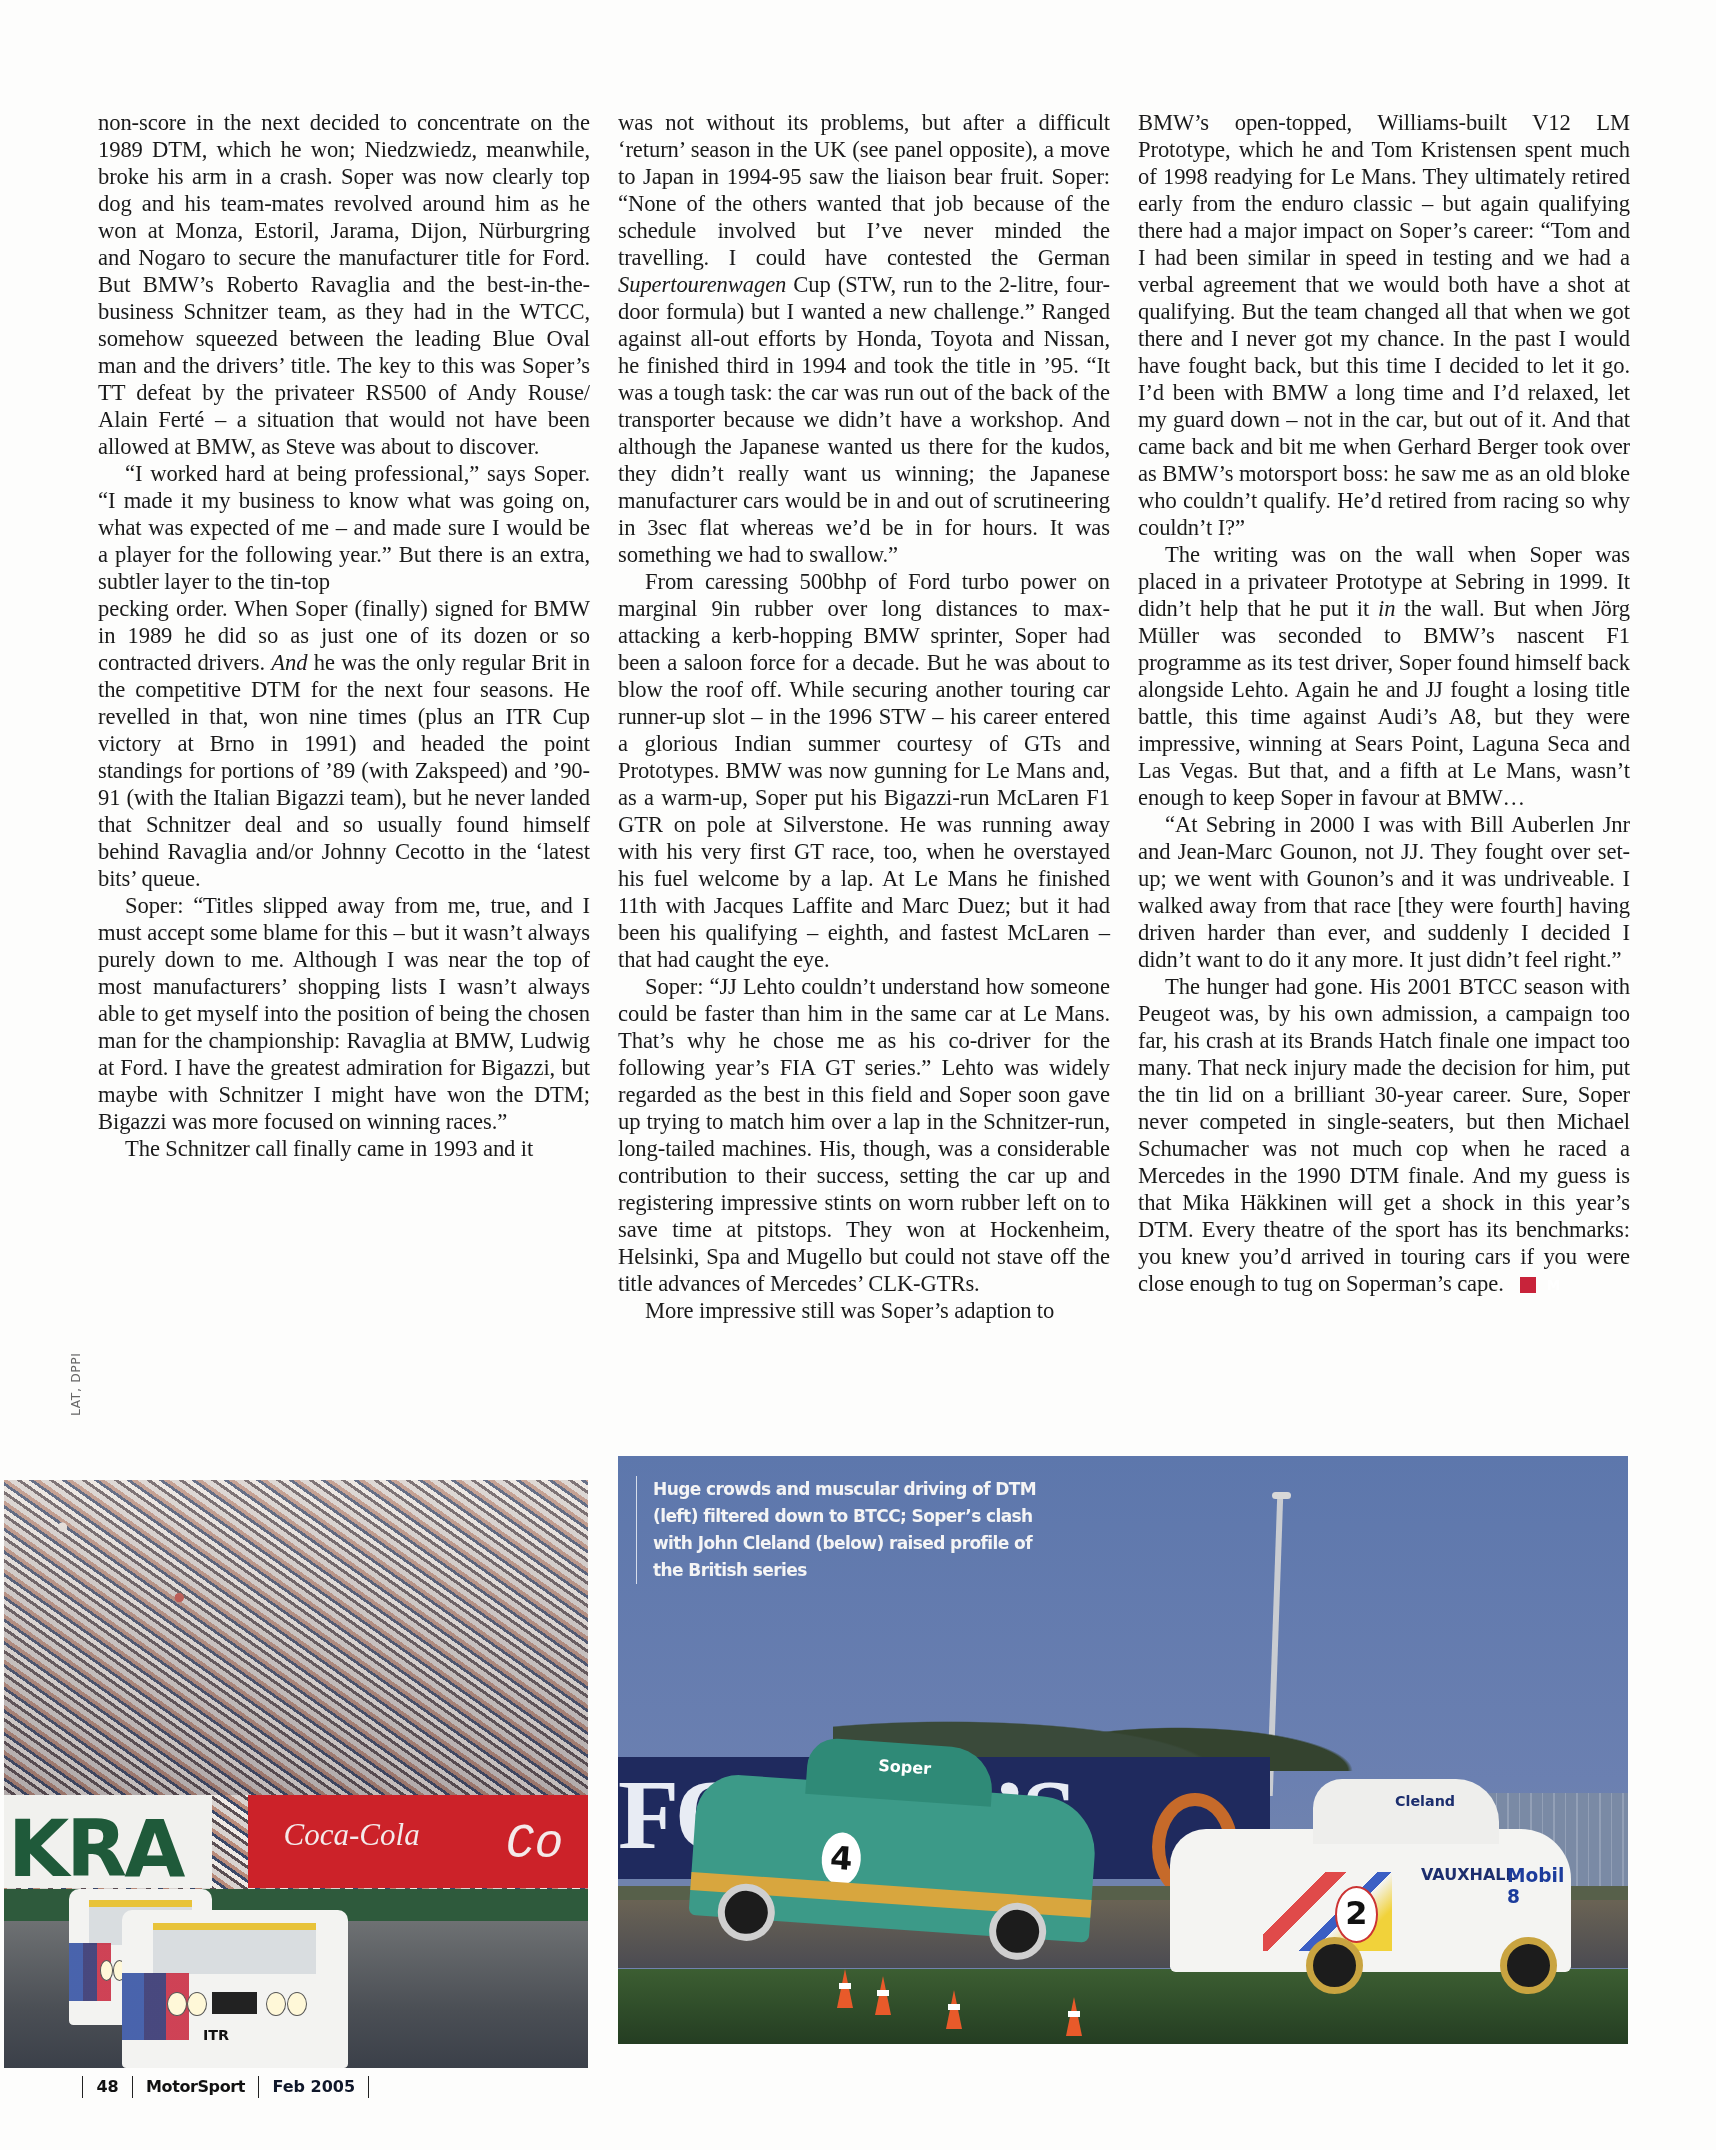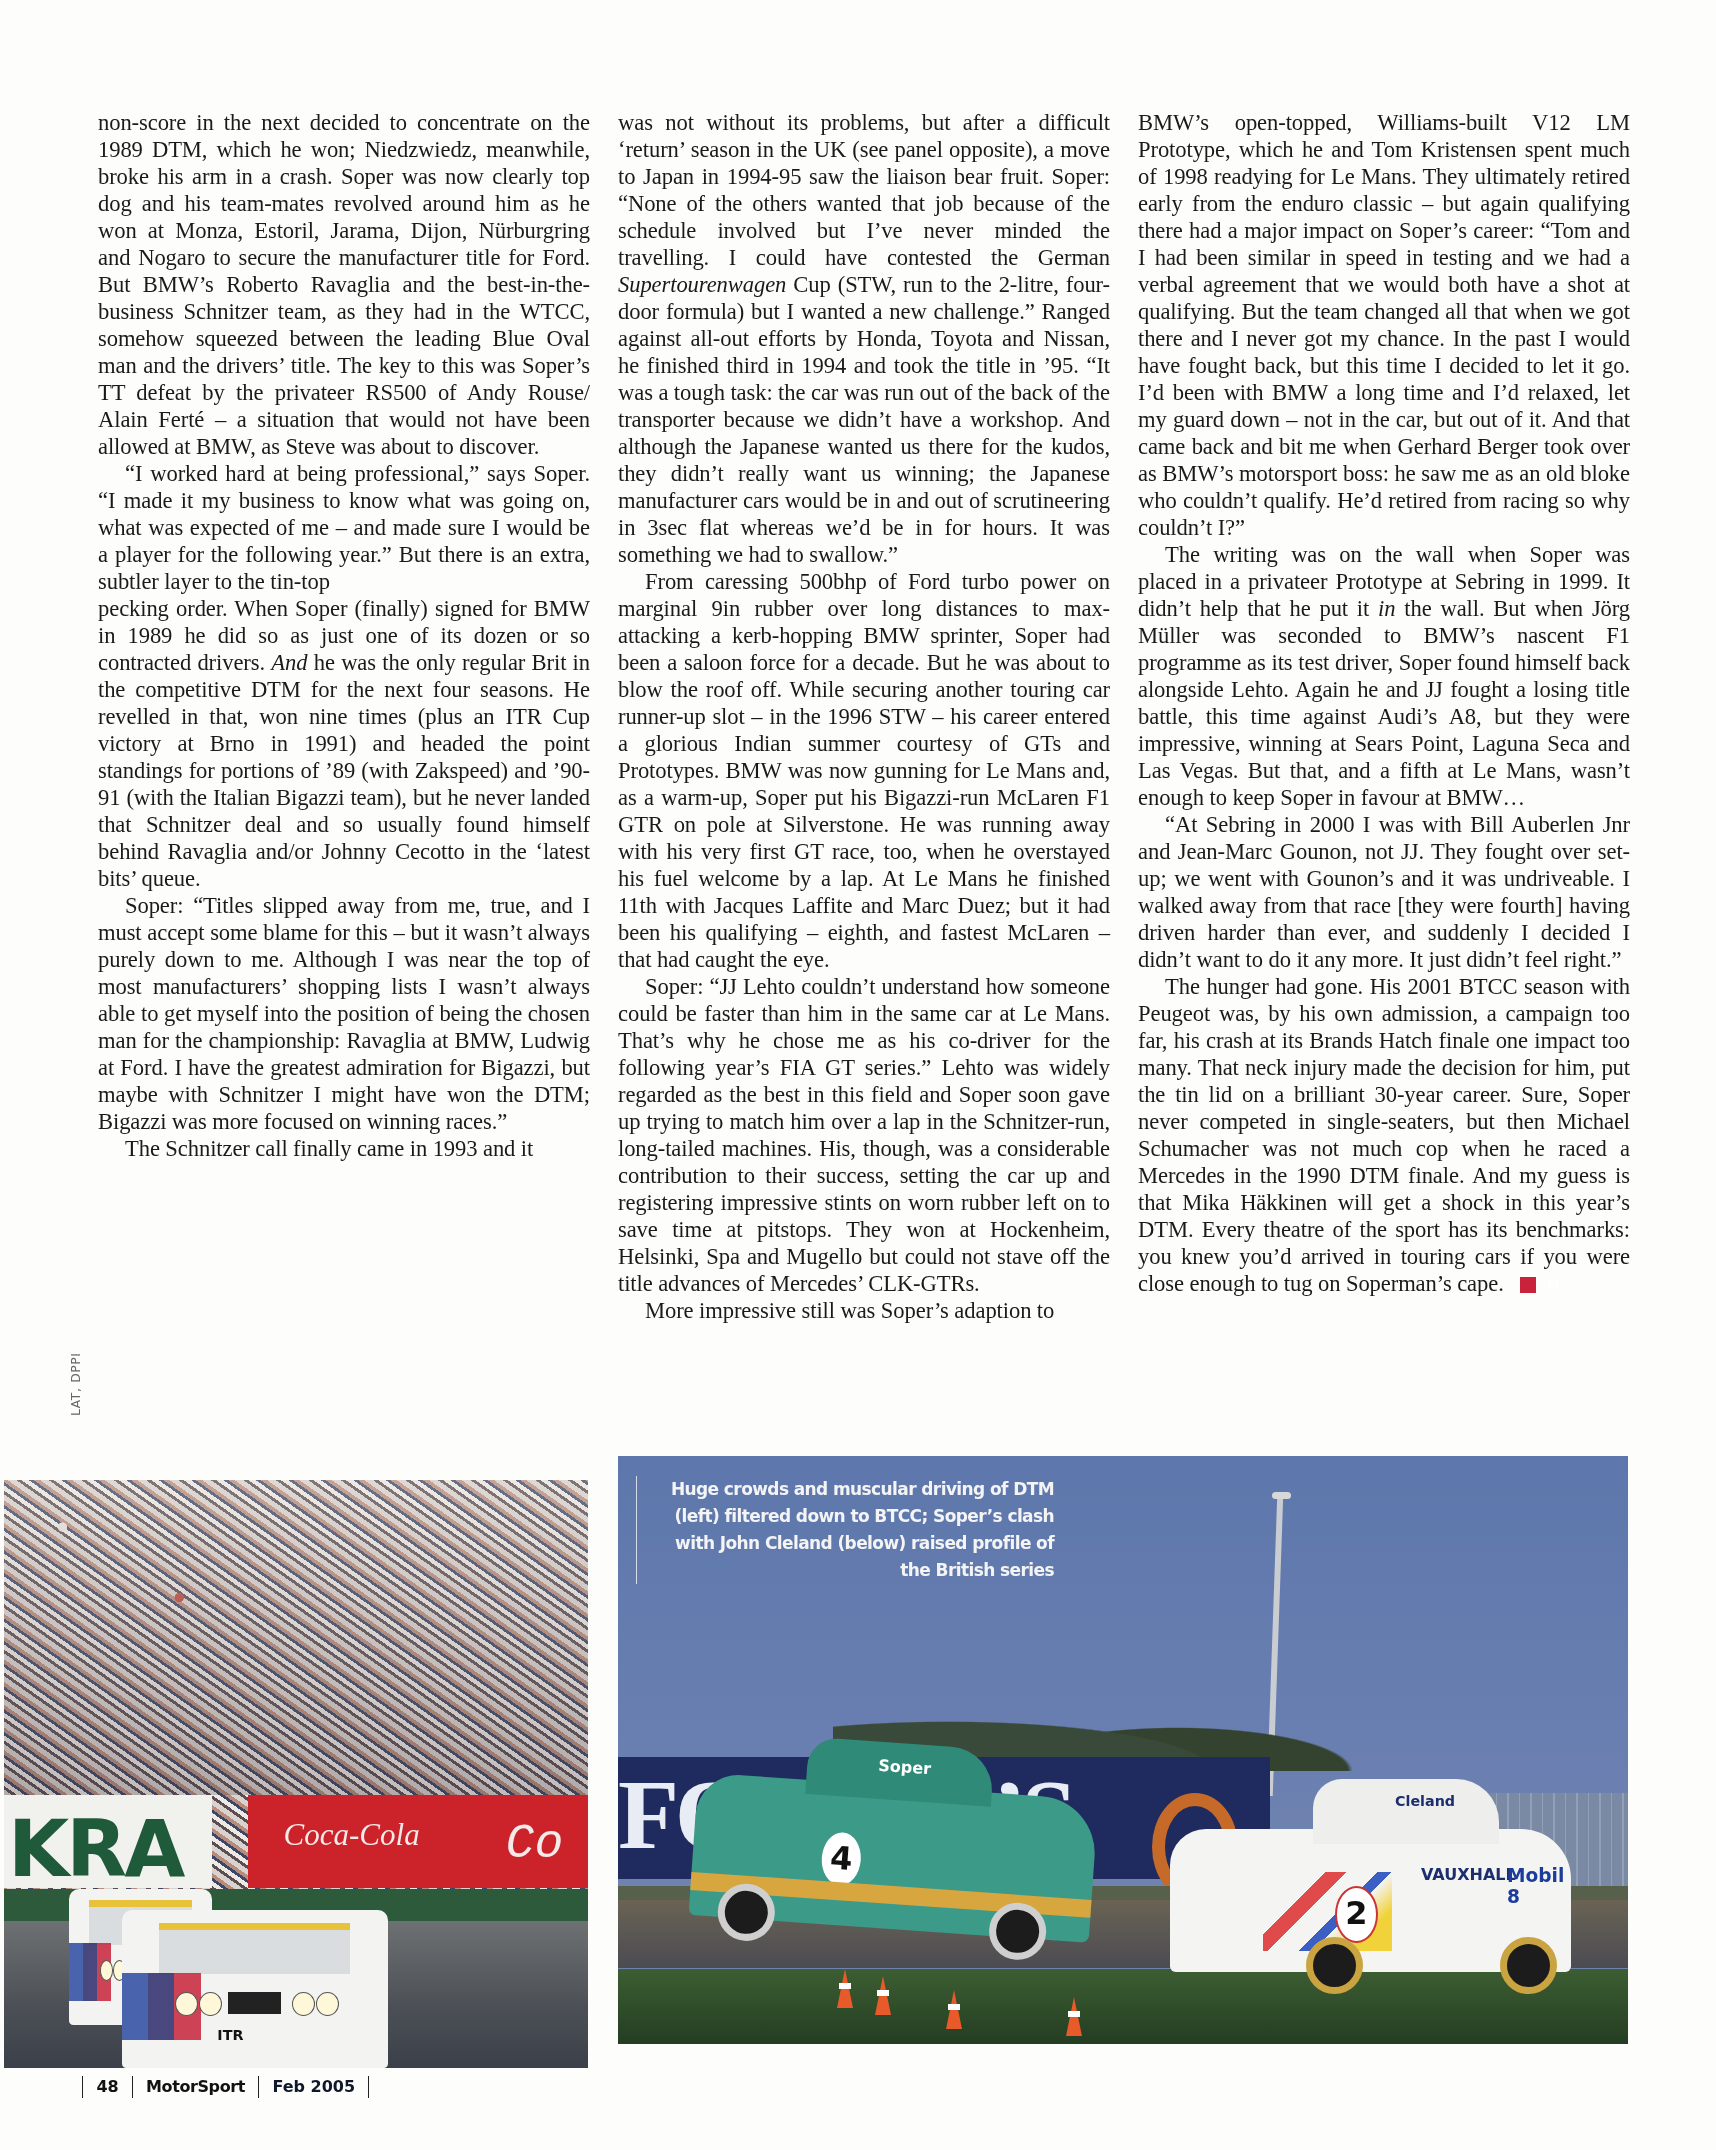--- a/index.html
+++ b/index.html
@@ -100,21 +100,21 @@
   .car-white .brand { position:absolute; left:251px; top:36px; font-family:"DejaVu Sans",sans-serif; font-weight:bold; font-size:16px; color:#1c2e6e; }
   .car-white .mobil { position:absolute; left:337px; top:36px; font-family:"DejaVu Sans",sans-serif; font-weight:bold; font-size:18.6px; color:#1c3c9c; }
   .car-white .label { position:absolute; left:225px; top:-36px; font-family:"DejaVu Sans",sans-serif; font-weight:bold; font-size:14.3px; color:#1c2e6e; }
   .car-white .deco { position:absolute; left:93px; top:43px; width:129px; height:79px;
     background: linear-gradient(135deg, transparent 30%, #e04a4a 30% 40%, transparent 40% 55%, #3b5fc4 55% 62%, transparent 62%, #f1d23a 80%); }
   .cone { position:absolute; width:0; height:0; border-left:8.6px solid transparent; border-right:8.6px solid transparent; border-bottom:39px solid #e85a2a; }
   .cone::after { content:""; position:absolute; left:-5.7px; top:14.3px; width:11.5px; height:5.7px; background:#fff; }
   .caption {
     position:absolute; left:18px; top:20px; width:401px; padding-left:16px; border-left:1.4px solid rgba(255,255,255,.75);
     font-family:"DejaVu Sans","Liberation Sans",sans-serif; font-weight:bold; font-size:17px; line-height:27px;
-    color:#f4f4f4; letter-spacing:-0.6px;text-align:right;
+    color:#f4f4f4; letter-spacing:-0.6px;
   }
   
   .footer { position:absolute; left:82px; top:2076px; font-family:"DejaVu Sans","Liberation Sans",sans-serif;
     font-size:16px; color:#111; display:flex; align-items:center; gap:13px; }
   .footer .bar { display:inline-block; width:1.4px; height:21.5px; background:#222; }
   .footer .num { font-weight:bold; }
   .footer .mag { font-weight:bold; letter-spacing:-0.4px; }
   .footer .date { color:#0f172a; font-weight:700; }
 </style>
 </head>
@@ -153,21 +153,21 @@
   <div class="coke-text2">Co</div>
   <div class="tyres"></div>
   <div class="track"></div>
   <div class="bmw" style="left:65px; top:409px; width:143px; height:136px;">
     <div class="screen"></div>
       <div class="stripe"></div>
       <div class="grille"></div>
     <div class="lamp" style="left:22%"></div>
       <div class="lamp" style="left:31%"></div>
   </div>
-  <div class="bmw" style="left:118px; top:430px; width:226px; height:158px;padding-left:40px;">
+  <div class="bmw" style="left:118px; top:430px; width:226px; height:158px;">
     <div class="screen"></div>
       <div class="stripe"></div>
       <div class="grille"></div>
     <div class="lamp" style="left:20%"></div>
       <div class="lamp" style="left:29%"></div>
     <div class="lamp" style="left:64%"></div>
       <div class="lamp" style="left:73%"></div>
     <div class="itr">ITR</div>
   </div>
 </div>

